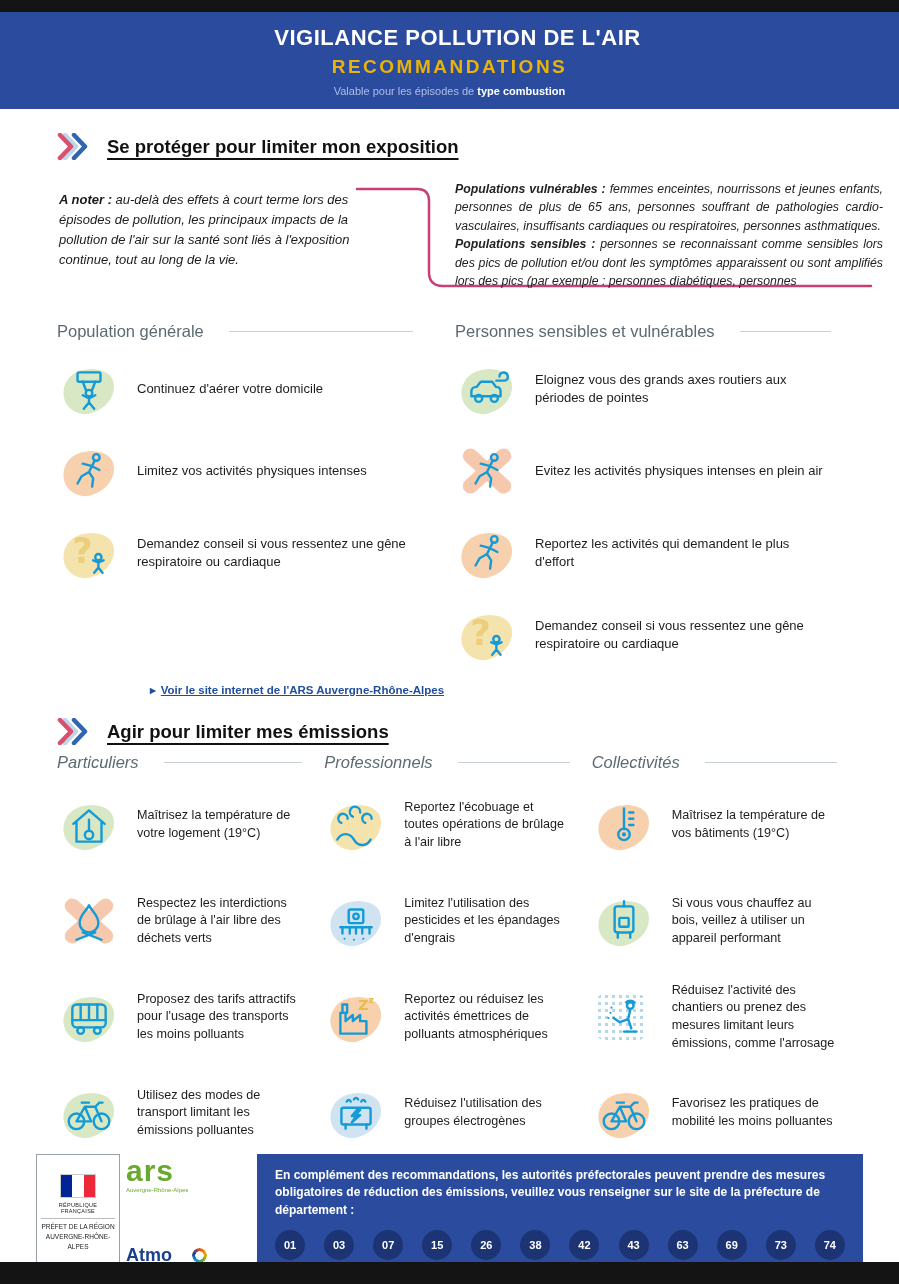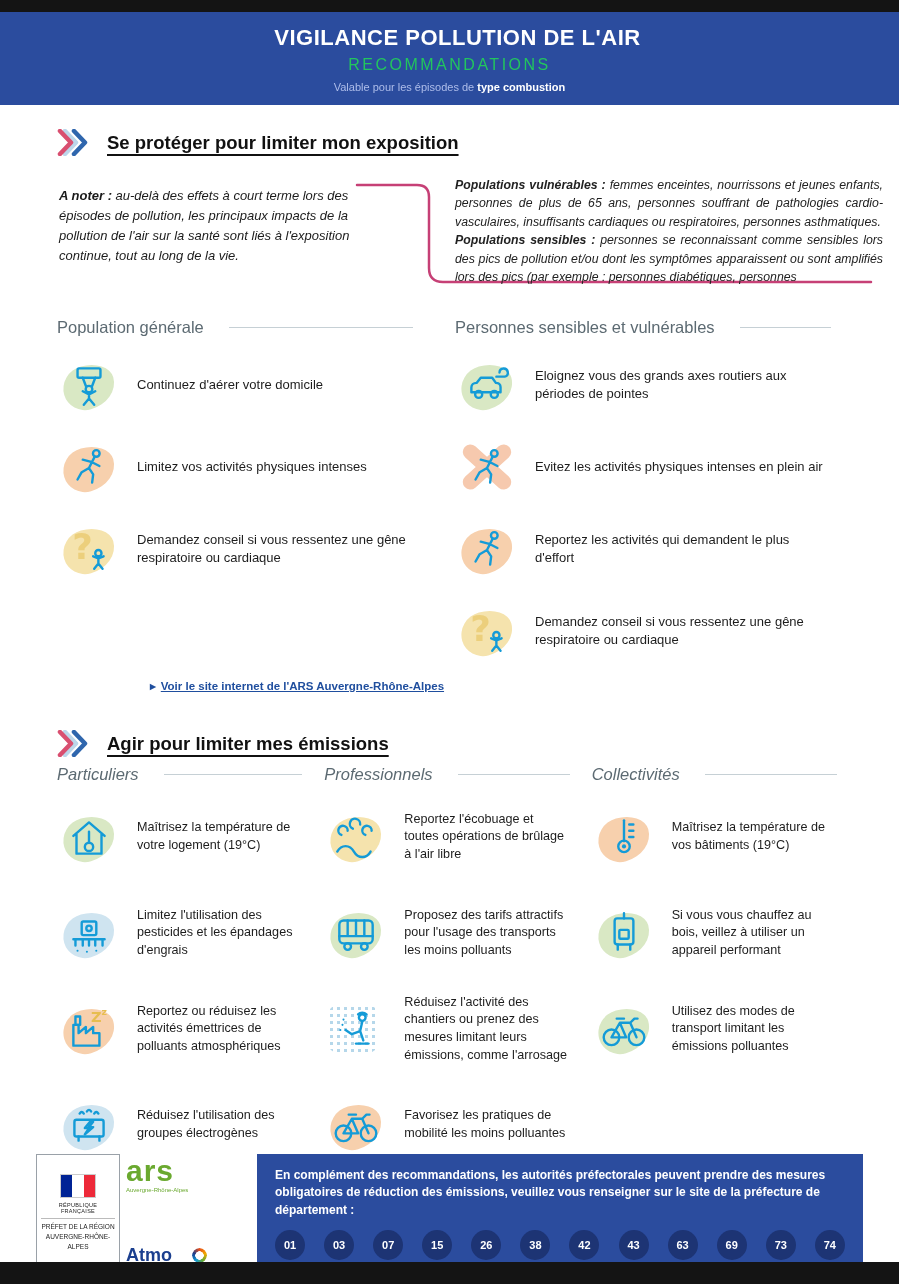--- a/index.html
+++ b/index.html
@@ -4,21 +4,21 @@
 <style>
   html,body{margin:0;padding:0;background:#4a4a4a;}
   .page{position:relative;width:899px;height:1284px;margin:0 auto;background:#ffffff;
         font-family:"Liberation Sans",sans-serif;color:#222;overflow:hidden;}
   .bar-top{height:12px;background:#141414;}
   .bar-bottom{position:absolute;left:0;bottom:0;width:100%;height:22px;background:#141414;}
 
   
   .banner{background:#2b4c9e;color:#fff;text-align:center;padding:13px 0 12px;}
   .banner h1{margin:0;font-size:22px;letter-spacing:.5px;font-weight:bold;padding-left:16px;}
-  .banner .sub{margin-top:5px;font-size:16px;letter-spacing:2.5px;color:#22c55e;font-weight:normal;}
+  .banner .sub{margin-top:5px;font-size:19px;letter-spacing:2.5px;color:#eab308;font-weight:bold;}
   .banner .note{margin-top:7px;font-size:11px;color:#aebdea;}
   .banner .note b{color:#ffffff;}
 
   
   .sec-title{display:flex;align-items:center;gap:14px;margin:24px 0 0 57px;}
   .sec-title h2{margin:0;font-size:18.5px;font-weight:bold;color:#111;
       text-decoration:underline;text-decoration-thickness:1.5px;text-underline-offset:5px;}
   .chev{width:36px;height:27px;flex:none;}
 
   
@@ -301,21 +301,21 @@
         </div>
       </div>
     </div>
   </div>
 
   <a class="ars-link">
     <span class="link-arrow"></span><span>Voir le site internet de l'ARS Auvergne-Rhône-Alpes</span>
   </a>
 
   
-  <div class="sec-title" style="margin-top:36px;">
+  <div class="sec-title" style="margin-top:20px;">
     <svg class="chev">
         <use href="#sym-chevrons"></use>
       </svg>
     <h2>Agir pour limiter mes émissions</h2>
   </div>
 
   <div class="three-heads">
     <div class="colhead">
       <span class="ct">Particuliers</span>
       <span class="rule"></span>
@@ -351,43 +351,51 @@
     <div class="item">
       <span class="ric blob-orange">
           <svg viewBox="0 0 48 48">
             <use href="#sym-thermometer"></use>
           </svg>
         </span>
       <p class="itxt">Maîtrisez la température de vos bâtiments (19°C)</p>
     </div>
 
     <div class="item">
+      <span class="ric blob-x">
+          <svg viewBox="0 0 48 48">
+            <use href="#sym-fire"></use>
+          </svg>
+        </span>
+      <p class="itxt">Respectez les interdictions de brûlage à l'air libre des déchets verts</p>
+    </div>
+    <div class="item">
       <span class="ric blob-blue">
           <svg viewBox="0 0 48 48">
             <use href="#sym-sprayer"></use>
           </svg>
         </span>
       <p class="itxt">Limitez l'utilisation des pesticides et les épandages d'engrais</p>
     </div>
     <div class="item">
       <span class="ric blob-green">
           <svg viewBox="0 0 48 48">
+            <use href="#sym-stove"></use>
+          </svg>
+        </span>
+      <p class="itxt">Si vous vous chauffez au bois, veillez à utiliser un appareil performant</p>
+    </div>
+
+    <div class="item">
+      <span class="ric blob-green">
+          <svg viewBox="0 0 48 48">
             <use href="#sym-bus"></use>
           </svg>
         </span>
       <p class="itxt">Proposez des tarifs attractifs pour l'usage des transports les moins polluants</p>
-    </div>
-
-    <div class="item">
-      <span class="ric blob-green">
-          <svg viewBox="0 0 48 48">
-            <use href="#sym-stove"></use>
-          </svg>
-        </span>
-      <p class="itxt">Si vous vous chauffez au bois, veillez à utiliser un appareil performant</p>
     </div>
     <div class="item">
       <span class="ric blob-orange">
           <svg viewBox="0 0 48 48">
             <use href="#sym-factory"></use>
           </svg>
         </span>
       <p class="itxt">Reportez ou réduisez les activités émettrices de polluants atmosphériques</p>
     </div>
     <div class="item">

